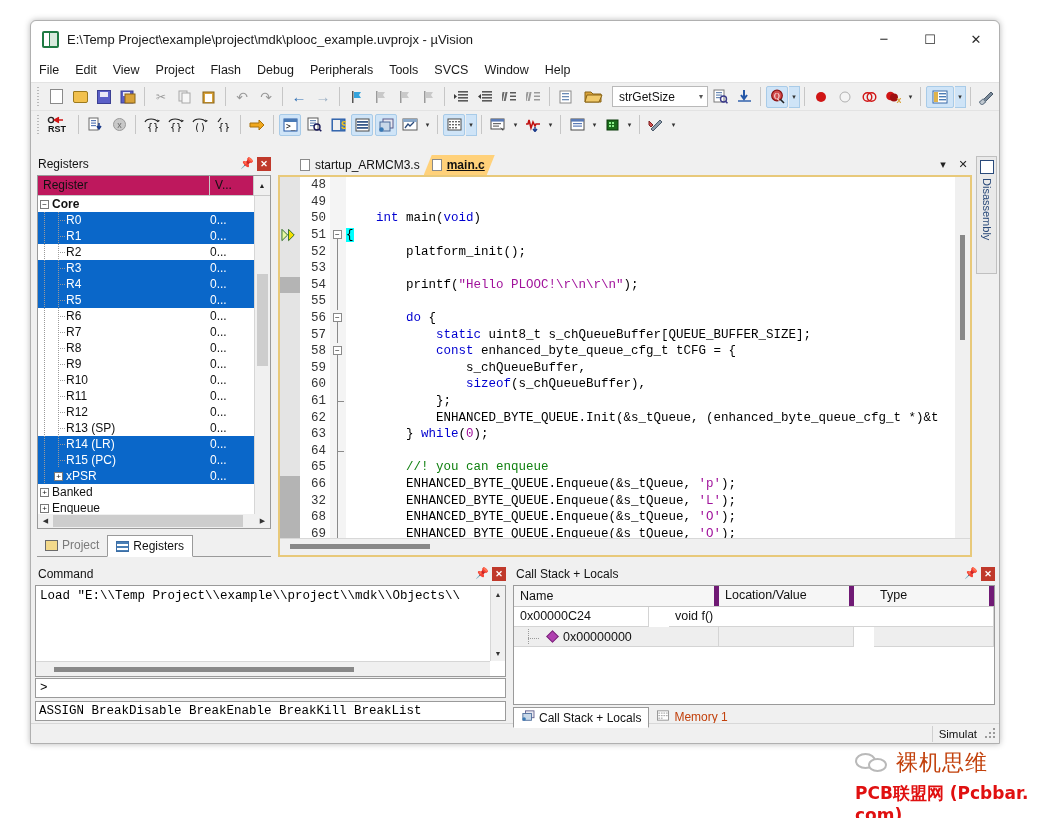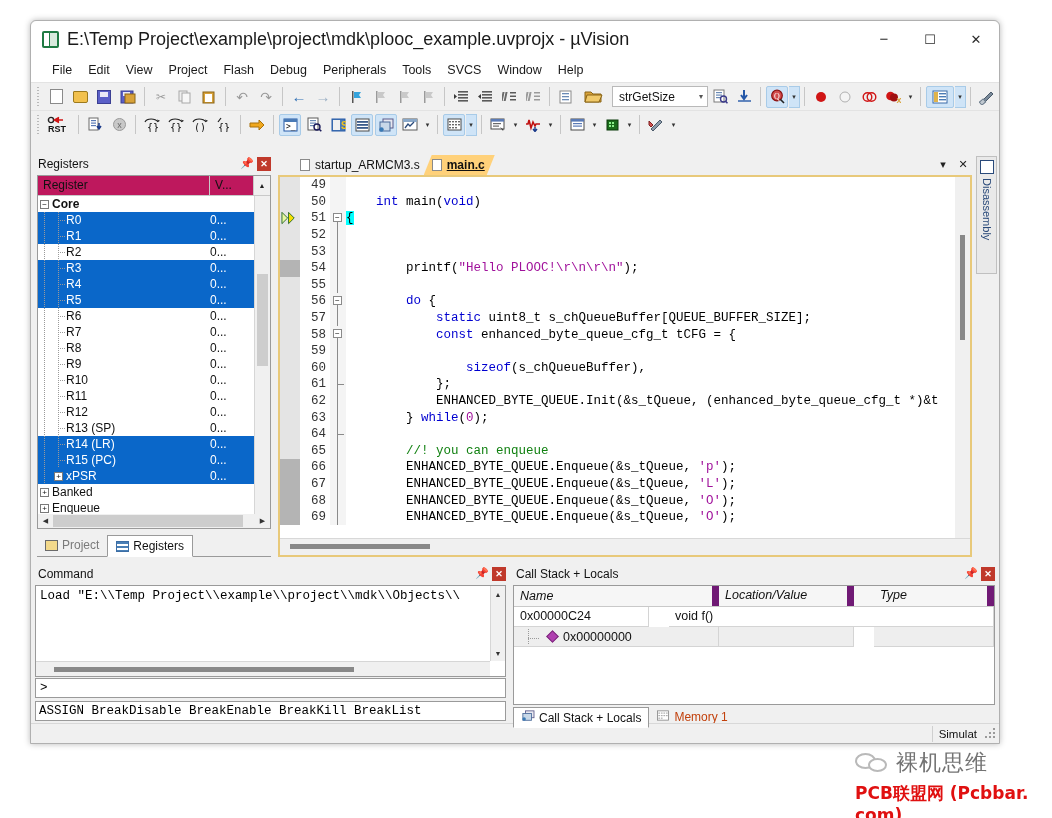--- a/index.html
+++ b/index.html
@@ -33,35 +33,35 @@
     position: relative; flex: none;
   }
   .app-icon::before {
     content: ""; position: absolute; left: 2px; top: 2px;
     width: 5px; height: 13px; background: #fff;
   }
   .app-icon::after {
     content: ""; position: absolute; left: 8px; top: 2px;
     width: 7px; height: 13px; background: #d8eadd;
   }
-  .title-text { font-size: 18px; color: #1a1a1a; white-space: nowrap; }
+  .title-text { font-size: 13px; color: #1a1a1a; white-space: nowrap; }
   .win-btns { position: absolute; right: 0; top: 0; display: flex; height: 36px; }
   .win-btn {
     width: 46px; height: 36px; display: flex;
     align-items: center; justify-content: center;
     font-size: 13px; color: #2b2b2b;
     border-radius: 0 6px 0 0;
   }
   .win-btn:first-child { border-radius: 0; }
   .win-btn.min { font-size: 15px; line-height: 0; }
 
   
   .menubar {
     height: 25px; display: flex; align-items: center;
-    background: #ffffff; padding-left: 13px;
+    background: #ffffff; padding-left: 0;
   }
   .menu-item {
     font-size: 12.5px; color: #1a1a1a;
     padding: 3px 8px; white-space: nowrap;
   }
 
   
   .toolbar {
     height: 28px; background: #f0f0f0;
     display: flex; align-items: center;
@@ -297,21 +297,21 @@
     font-family: "Liberation Mono", monospace; font-size: 12.5px;
     display: flex; align-items: center; padding-left: 3px; color: #000;
     overflow: hidden;
   }
   .cs-body {
     position: absolute; left: 2px; right: 2px; top: 21px; bottom: 24px;
     background: #fff; border: 1px solid #9a9a9a;
     display: flex; flex-direction: column;
   }
   .cs-header { height: 21px; display: flex; flex: none; background: #f6f6f6; border-bottom: 1px solid #c9c9c9; font-size: 12.5px; color: #111; }
-  .cs-hcell { padding: 2px 6px; border-right: 7px solid #701a75; font-style: italic; }
+  .cs-hcell { padding: 2px 6px; border-right: 5px solid #701a75; }
   .cs-row { height: 20px; display: flex; font-size: 12.5px; color: #111; }
   .cs-cell { padding: 2px 6px; border-right: 1px solid #d4d4d4; border-bottom: 1px solid #d4d4d4; overflow: hidden; white-space: nowrap; }
   .cs-cell.shade { background: #eeeeee; }
   .c-name { width: 205px; display: flex; align-items: center; }
   .c-loc { width: 135px; }
   .c-type { flex: 1; margin-left: 20px; }
   .diamond {
     width: 9px; height: 9px; background: #b03fb0; transform: rotate(45deg);
     margin: 0 6px 0 0; flex: none; border: 1px solid #7a2a7a;
   }
@@ -355,21 +355,21 @@
   .wm-row1 { display: flex; align-items: center; gap: 7px; }
   .wm-bubble { position: relative; width: 34px; height: 20px; }
   .wm-bubble .b1 {
     position: absolute; left: 0; top: 0; width: 21px; height: 16px;
     border: 2px solid #b9b9b9; border-radius: 50%;
   }
   .wm-bubble .b2 {
     position: absolute; left: 13px; top: 5px; width: 19px; height: 14px;
     border: 2px solid #b9b9b9; border-radius: 50%; background: #fff;
   }
-  .wm-cn { font-size: 22px; color: #737373; letter-spacing: 1px; font-family: "DejaVu Sans", sans-serif; }
+  .wm-cn { font-size: 22px; color: #c2410c; letter-spacing: 1px; font-family: "DejaVu Sans", sans-serif; }
   .wm-row2 { font-size: 17px; color: #e01010; font-weight: bold; margin-top: 4px; font-family: "DejaVu Sans", sans-serif; }
 </style>
 </head>
 <body>
 
 <div id="root">
 
   <div class="window">
 
     <div class="titlebar">
@@ -981,20 +981,26 @@
             <div class="ed-winbtns">
               <span class="ed-winbtn">▾</span>
               <span class="ed-winbtn">✕</span>
             </div>
           </div>
 
           <div class="ed-frame">
             <div class="code-area" id="code-area">
                 <div class="code-row">
                   <div class="bp-gutter"></div>
+                  <div class="lnum">48</div>
+                  <div class="fold-col"></div>
+                  <div class="code-text"></div>
+                </div>
+                <div class="code-row">
+                  <div class="bp-gutter"></div>
                   <div class="lnum">49</div>
                   <div class="fold-col"></div>
                 </div>
                 <div class="code-row">
                   <div class="bp-gutter"></div>
                   <div class="lnum">50</div>
                   <div class="fold-col"></div>
                   <div class="code-text"><span>    </span><span class="kw">int</span><span> main(</span><span class="kw">void</span><span>)</span></div>
                 </div>
                 <div class="code-row">
@@ -1010,20 +1016,21 @@
                     <span class="fold-box">−</span>
                   </div>
                   <div class="code-text"><span class="hl">{</span></div>
                 </div>
                 <div class="code-row">
                   <div class="bp-gutter"></div>
                   <div class="lnum">52</div>
                   <div class="fold-col">
                     <span class="fold-line"></span>
                   </div>
+                  <div class="code-text"><span>        platform_init();</span></div>
                 </div>
                 <div class="code-row">
                   <div class="bp-gutter"></div>
                   <div class="lnum">53</div>
                   <div class="fold-col">
                     <span class="fold-line"></span>
                   </div>
                   <div class="code-text"></div>
                 </div>
                 <div class="code-row">
@@ -1067,20 +1074,21 @@
                     <span class="fold-box">−</span>
                   </div>
                   <div class="code-text"><span>            </span><span class="kw">const</span><span> enhanced_byte_queue_cfg_t tCFG = {</span></div>
                 </div>
                 <div class="code-row">
                   <div class="bp-gutter"></div>
                   <div class="lnum">59</div>
                   <div class="fold-col">
                     <span class="fold-line"></span>
                   </div>
+                  <div class="code-text"><span>                s_chQueueBuffer,</span></div>
                 </div>
                 <div class="code-row">
                   <div class="bp-gutter"></div>
                   <div class="lnum">60</div>
                   <div class="fold-col">
                     <span class="fold-line"></span>
                   </div>
                   <div class="code-text"><span>                </span><span class="kw">sizeof</span><span>(s_chQueueBuffer),</span></div>
                 </div>
                 <div class="code-row">
@@ -1128,21 +1136,21 @@
                 <div class="code-row">
                   <div class="bp-gutter changed"></div>
                   <div class="lnum">66</div>
                   <div class="fold-col">
                     <span class="fold-line"></span>
                   </div>
                   <div class="code-text"><span>        ENHANCED_BYTE_QUEUE.Enqueue(&amp;s_tQueue, </span><span class="str">'p'</span><span>);</span></div>
                 </div>
                 <div class="code-row">
                   <div class="bp-gutter changed"></div>
-                  <div class="lnum">67</div>
+                  <div class="lnum">32</div>
                   <div class="fold-col">
                     <span class="fold-line"></span>
                   </div>
                   <div class="code-text"><span>        ENHANCED_BYTE_QUEUE.Enqueue(&amp;s_tQueue, </span><span class="str">'L'</span><span>);</span></div>
                 </div>
                 <div class="code-row">
                   <div class="bp-gutter changed"></div>
                   <div class="lnum">68</div>
                   <div class="fold-col">
                     <span class="fold-line"></span>

